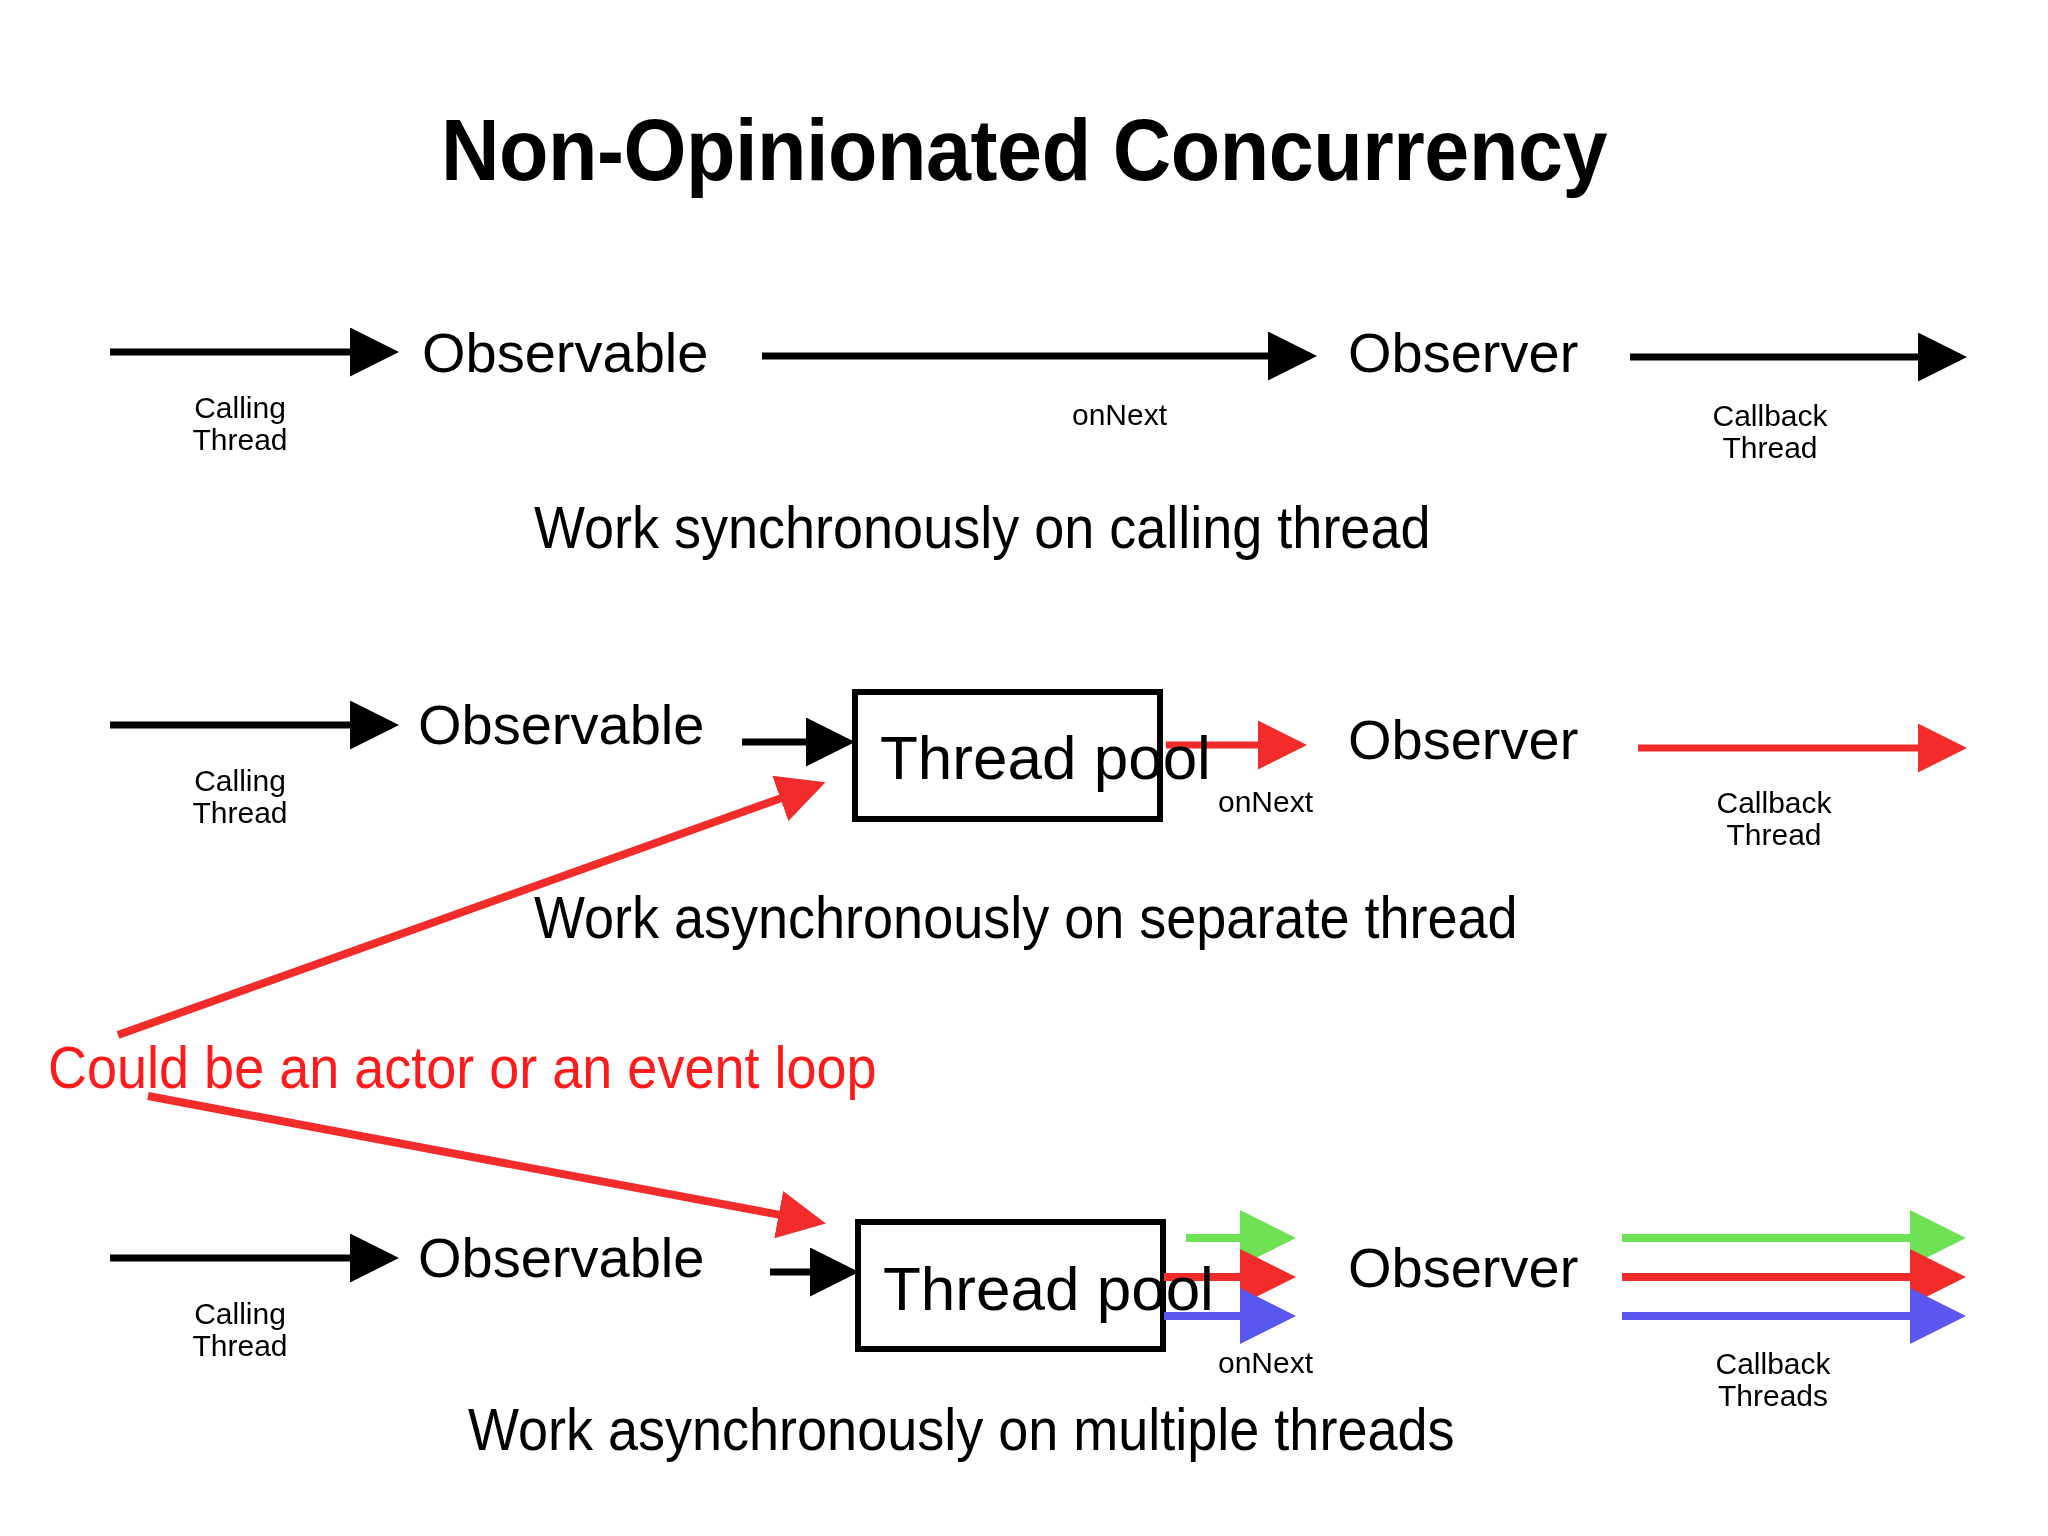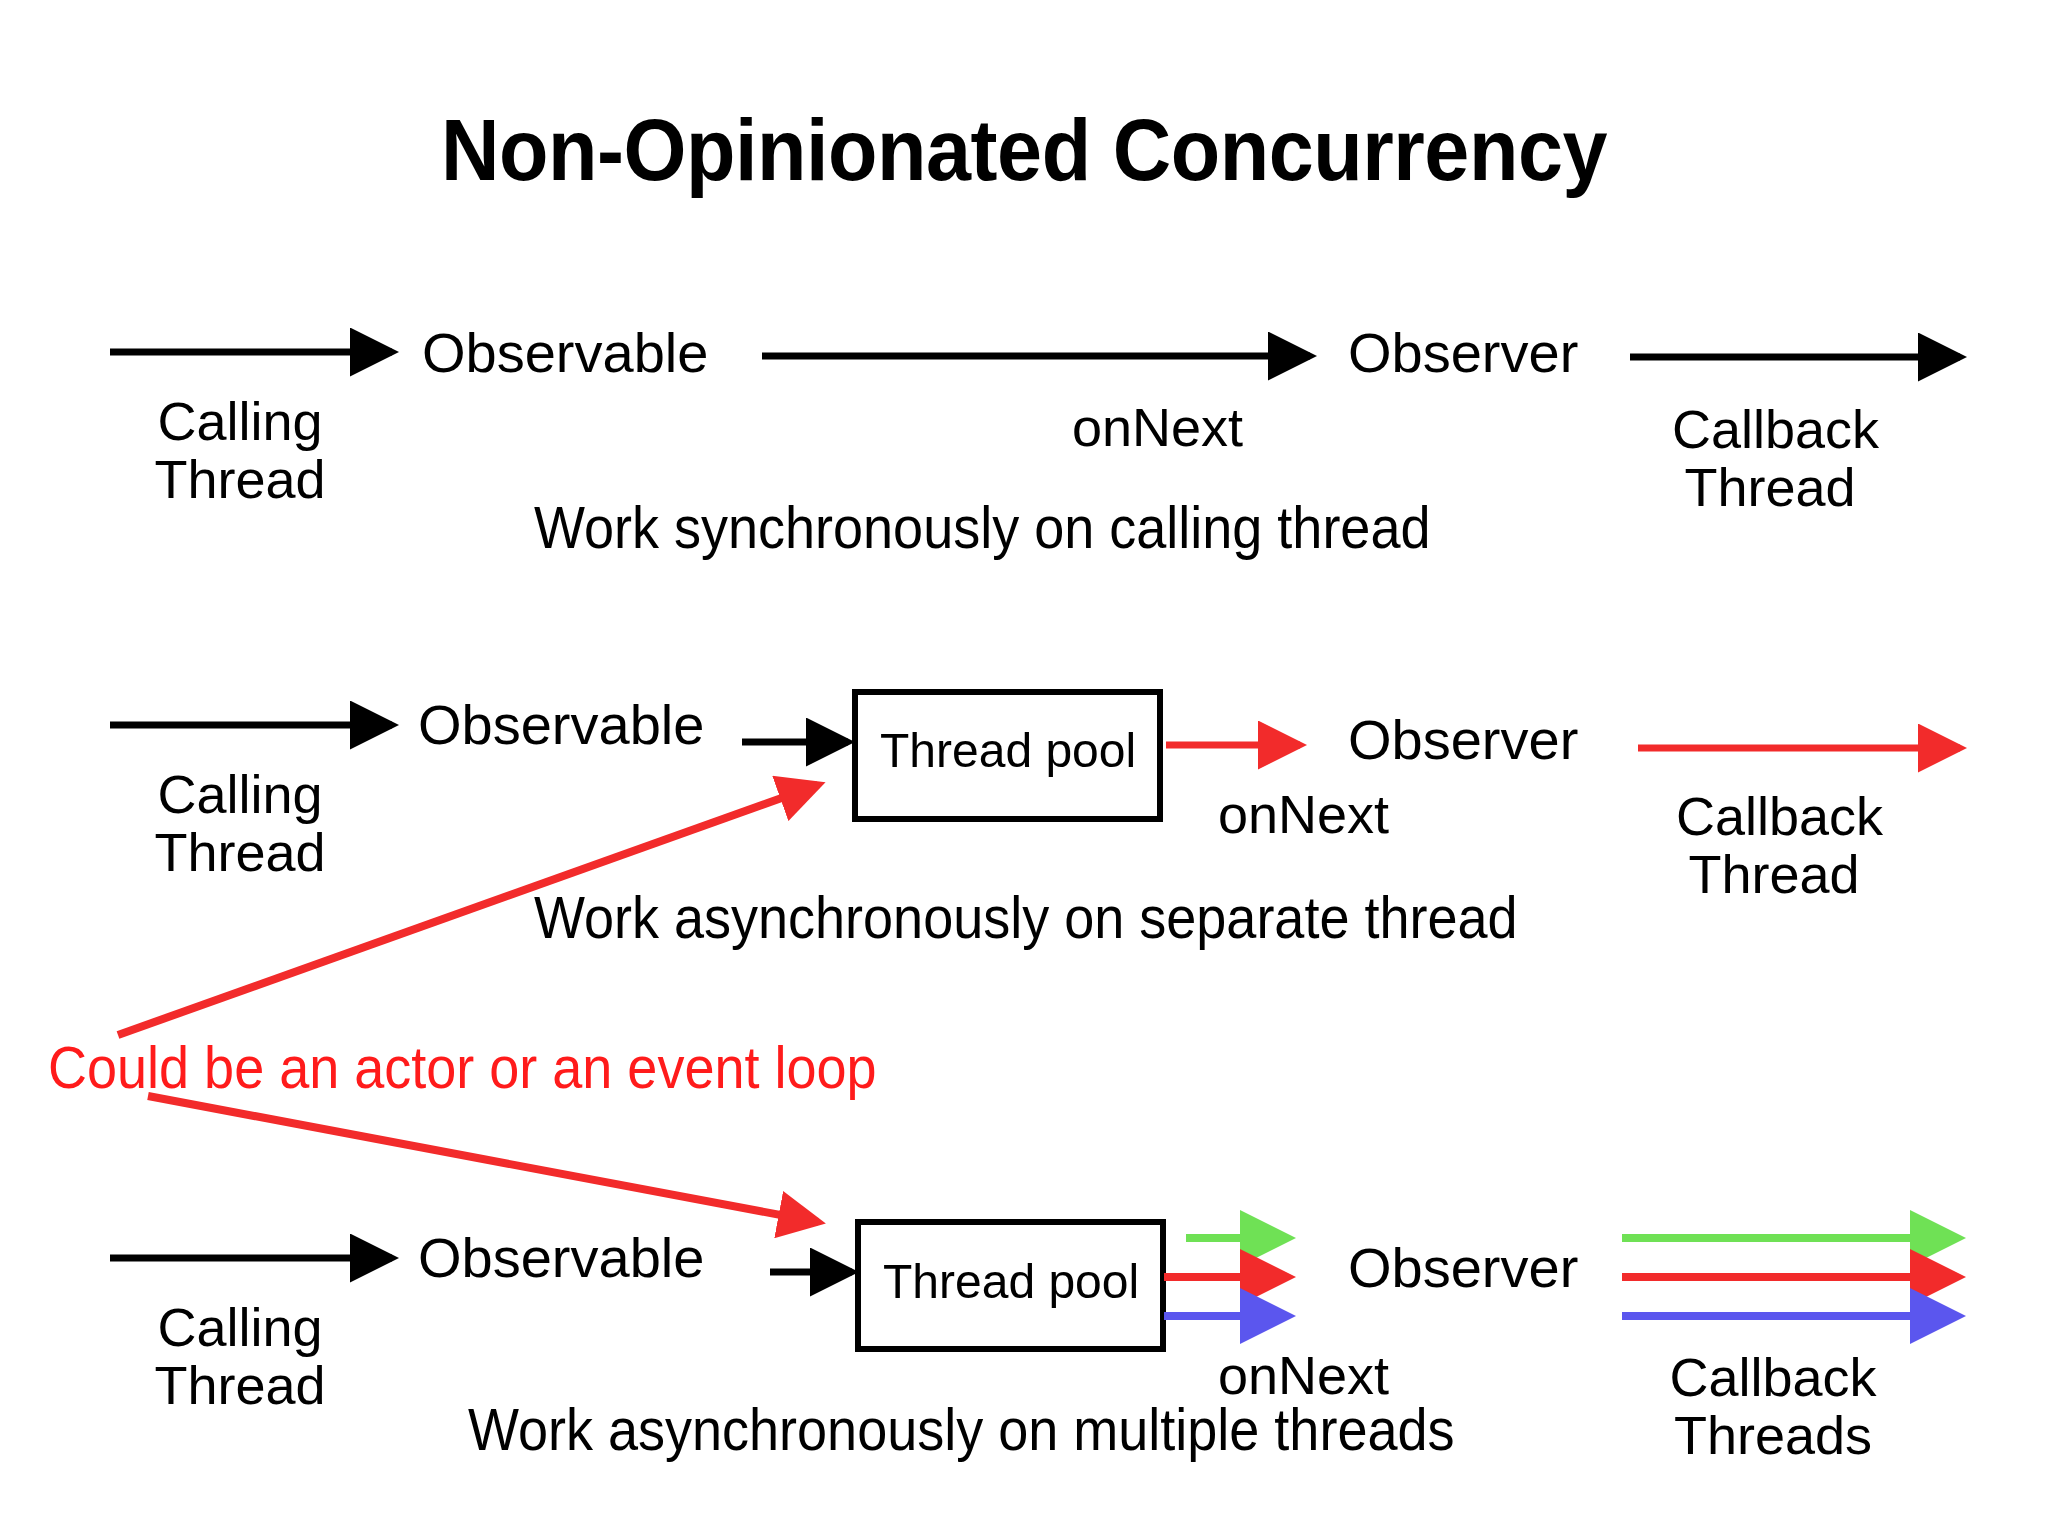--- a/index.html
+++ b/index.html
@@ -41,24 +41,24 @@
     transform-origin: center center;
     left: 0;
     width: 2048px;
     text-align: center;
     top: 106px;
   }
   .node {
     font-size: 56px;
   }
   .small {
-    font-size: 54px;
+    font-size: 30px;
   }
   .pool {
-    font-size: 48px;
+    font-size: 62px;
   }
   .caption {
     font-size: 60px;
     transform: scaleX(0.90);
     transform-origin: left center;
   }
   .annot {
     font-size: 60px;
     color: #FF1B1B;
     transform: scaleX(0.90);

